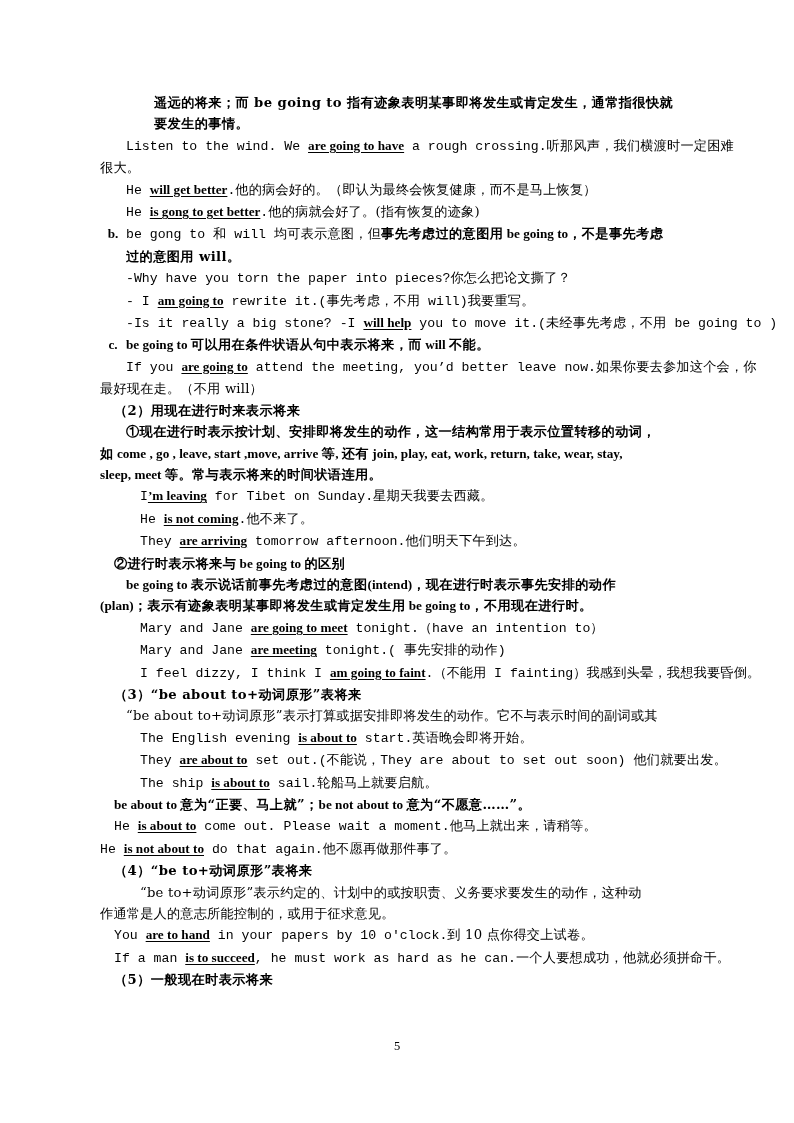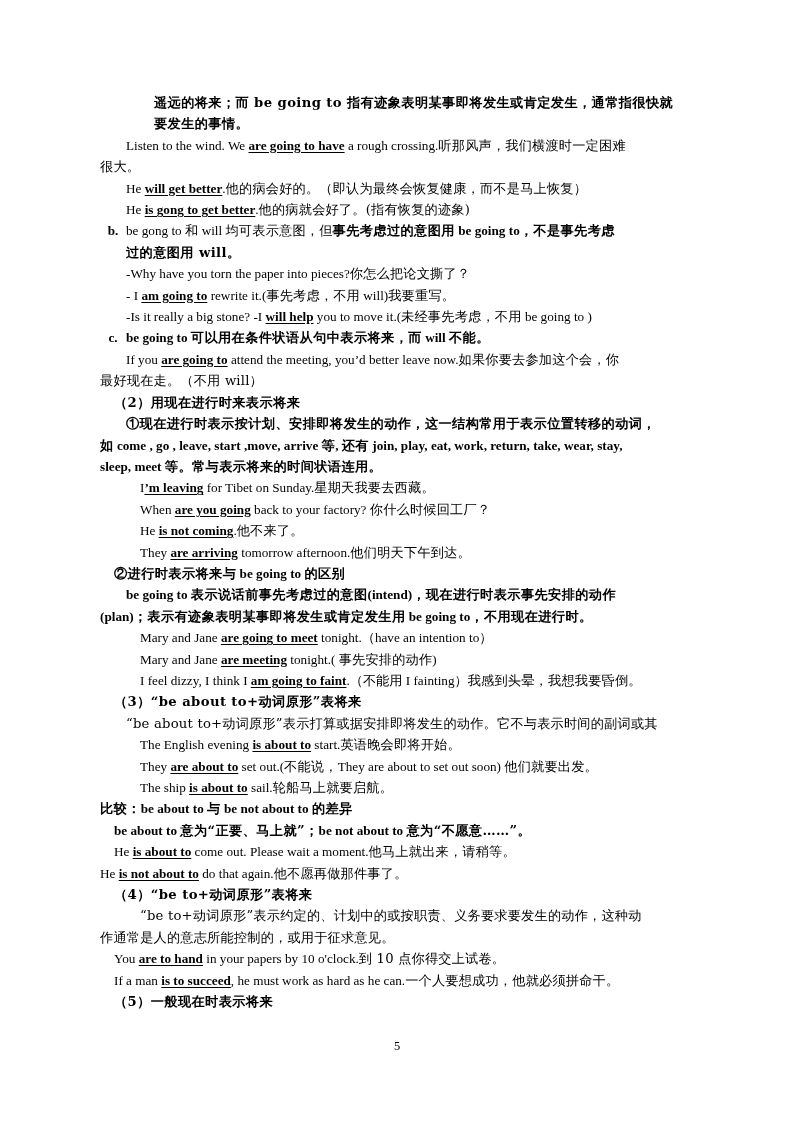--- a/index.html
+++ b/index.html
@@ -38,21 +38,21 @@
   .cn-b {
     font-weight: bold;
     font-family: "DejaVu Serif", "Liberation Serif", serif;
     letter-spacing: 0.4px;
   }
   .cn {
     font-family: "DejaVu Serif", "Liberation Serif", serif;
     letter-spacing: 0.2px;
   }
   .en {
-    font-family: Liberation Serif, serif;
+    font-family: Liberation Mono, monospace;
     text-align: center;
   }
   .en-b {
     font-family: "Liberation Serif", "DejaVu Serif", serif;
     font-weight: bold;
     text-align: center;
   }
   .u {
     text-decoration: underline;
     text-underline-offset: 1.5px;
@@ -101,35 +101,33 @@
         <span class="marker en-b">c.</span>
         <span><span class="en-b">be going to </span><span class="cn-b">可以用在条件状语从句中表示将来，而</span><span class="en-b"> will </span><span class="cn-b">不能。</span></span>
       </div>
       <div class="ln i2"><span class="en">If you </span><span class="en-b u">are going to</span><span class="en"> attend the meeting, you’d better leave now.</span><span class="cn">如果你要去参加这个会，你</span></div>
       <div class="ln i0"><span class="cn">最好现在走。（不用 will）</span></div>
       <div class="ln i1"><span class="cn-b">（2）用现在进行时来表示将来</span></div>
       <div class="ln i2"><span class="cn-b">①现在进行时表示按计划、安排即将发生的动作，这一结构常用于表示位置转移的动词，</span></div>
       <div class="ln i0"><span class="cn-b">如</span><span class="en-b"> come , go , leave, start ,move, arrive </span><span class="cn-b">等</span><span class="en-b">, </span><span class="cn-b">还有</span><span class="en-b"> join, play, eat, work, return, take, wear, stay,</span></div>
       <div class="ln i0"><span class="en-b">sleep, meet </span><span class="cn-b">等。常与表示将来的时间状语连用。</span></div>
       <div class="ln i3"><span class="en">I</span><span class="en-b u">’m leaving</span><span class="en"> for Tibet on Sunday.</span><span class="cn">星期天我要去西藏。</span></div>
-      <div class="ln i3"><span class="en">When </span><span class="en-b u">are you going</span><span class="en"> back to your factory?  </span><span class="cn">你什么时候回工厂？</span></div>
       <div class="ln i3"><span class="en">He </span><span class="en-b u">is not coming</span><span class="en">.</span><span class="cn">他不来了。</span></div>
       <div class="ln i3"><span class="en">They </span><span class="en-b u">are arriving</span><span class="en"> tomorrow afternoon.</span><span class="cn">他们明天下午到达。</span></div>
       <div class="ln i1"><span class="cn-b">②进行时表示将来与</span><span class="en-b"> be going to </span><span class="cn-b"> 的区别</span></div>
       <div class="ln i2"><span class="en-b">be going  to  </span><span class="cn-b">表示说话前事先考虑过的意图</span><span class="en-b">(intend)</span><span class="cn-b">，现在进行时表示事先安排的动作</span></div>
       <div class="ln i0"><span class="en-b">(plan)</span><span class="cn-b">；表示有迹象表明某事即将发生或肯定发生用</span><span class="en-b"> be going to</span><span class="cn-b">，不用现在进行时。</span></div>
       <div class="ln i3"><span class="en">Mary and Jane </span><span class="en-b u">are going to meet</span><span class="en"> tonight.（have an intention to）</span></div>
       <div class="ln i3"><span class="en">Mary and Jane </span><span class="en-b u">are meeting</span><span class="en"> tonight.( </span><span class="cn">事先安排的动作</span><span class="en">)</span></div>
       <div class="ln i3"><span class="en">I feel dizzy, I think I </span><span class="en-b u">am going to faint</span><span class="en">.（不能用 I fainting）</span><span class="cn">我感到头晕，我想我要昏倒。</span></div>
       <div class="ln i1"><span class="cn-b">（3）“be about to+动词原形”表将来</span></div>
       <div class="ln i2"><span class="cn">“be about to+</span><span class="cn">动词原形”表示打算或据安排即将发生的动作。它不与表示时间的副词或其</span></div>
       <div class="ln i3"><span class="en">The English evening </span><span class="en-b u">is about to</span><span class="en"> start.</span><span class="cn">英语晚会即将开始。</span></div>
       <div class="ln i3"><span class="en">They </span><span class="en-b u">are about to</span><span class="en"> set out.(</span><span class="cn">不能说，</span><span class="en">They are about to set out soon) </span><span class="cn">他们就要出发。</span></div>
       <div class="ln i3"><span class="en">The ship </span><span class="en-b u">is about to</span><span class="en"> sail.</span><span class="cn">轮船马上就要启航。</span></div>
-      <div class="ln i0"><span class="cn-b">比较：</span><span class="en-b">be about to  </span><span class="cn-b">与</span><span class="en-b"> be not about to </span><span class="cn-b"> 的差异</span></div>
       <div class="ln i1"><span class="en-b">be about to </span><span class="cn-b"> 意为“正要、马上就”；</span><span class="en-b">be not about to </span><span class="cn-b"> 意为“不愿意……”。</span></div>
       <div class="ln i1"><span class="en">He </span><span class="en-b u">is about to</span><span class="en"> come out. Please wait a moment.</span><span class="cn">他马上就出来，请稍等。</span></div>
       <div class="ln i0"><span class="en">He </span><span class="en-b u">is not about to</span><span class="en"> do that again.</span><span class="cn">他不愿再做那件事了。</span></div>
       <div class="ln i1"><span class="cn-b">（4）“be to+动词原形”表将来</span></div>
       <div class="ln i3"><span class="cn">“be to+动词原形”表示约定的、计划中的或按职责、义务要求要发生的动作，这种动</span></div>
       <div class="ln i0"><span class="cn">作通常是人的意志所能控制的，或用于征求意见。</span></div>
       <div class="ln i1"><span class="en">You </span><span class="en-b u">are to hand</span><span class="en"> in your papers by 10 o'clock.</span><span class="cn">到 10 点你得交上试卷。</span></div>
       <div class="ln i1"><span class="en">If a man </span><span class="en-b u">is to succeed</span><span class="en">, he must work as hard as he can.</span><span class="cn">一个人要想成功，他就必须拼命干。</span></div>
       <div class="ln i1"><span class="cn-b">（5）一般现在时表示将来</span></div>
     </div>

